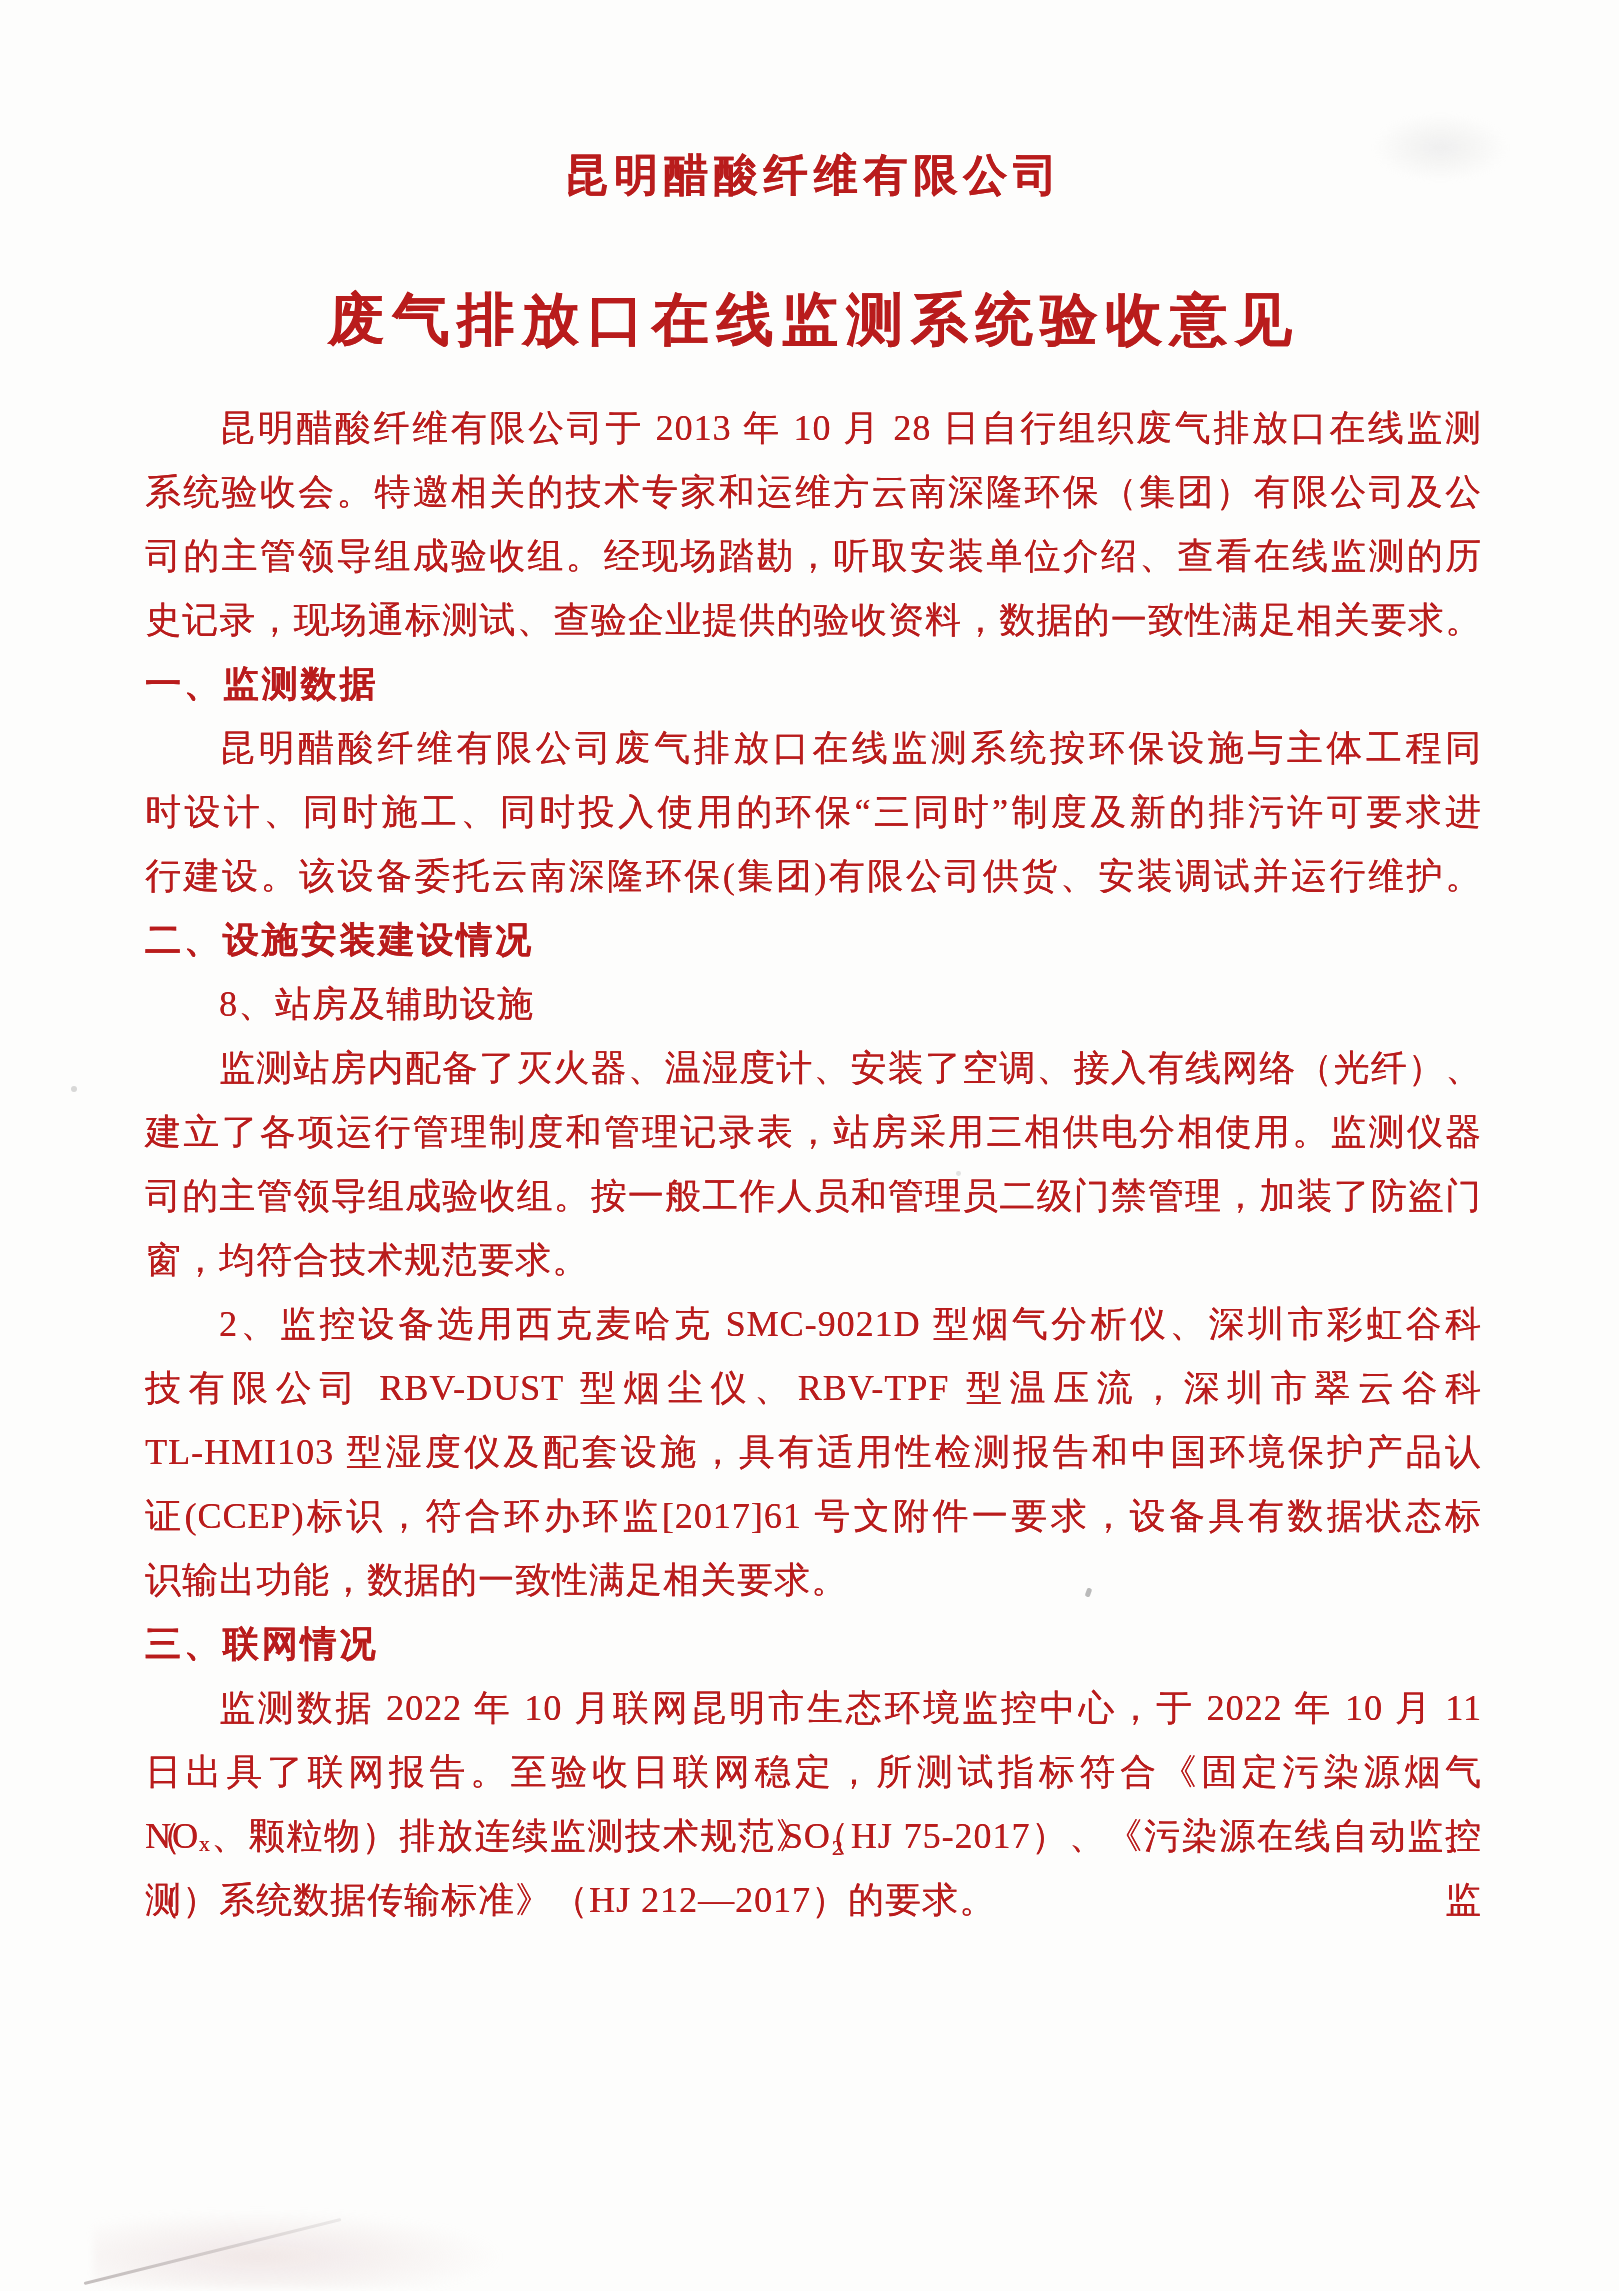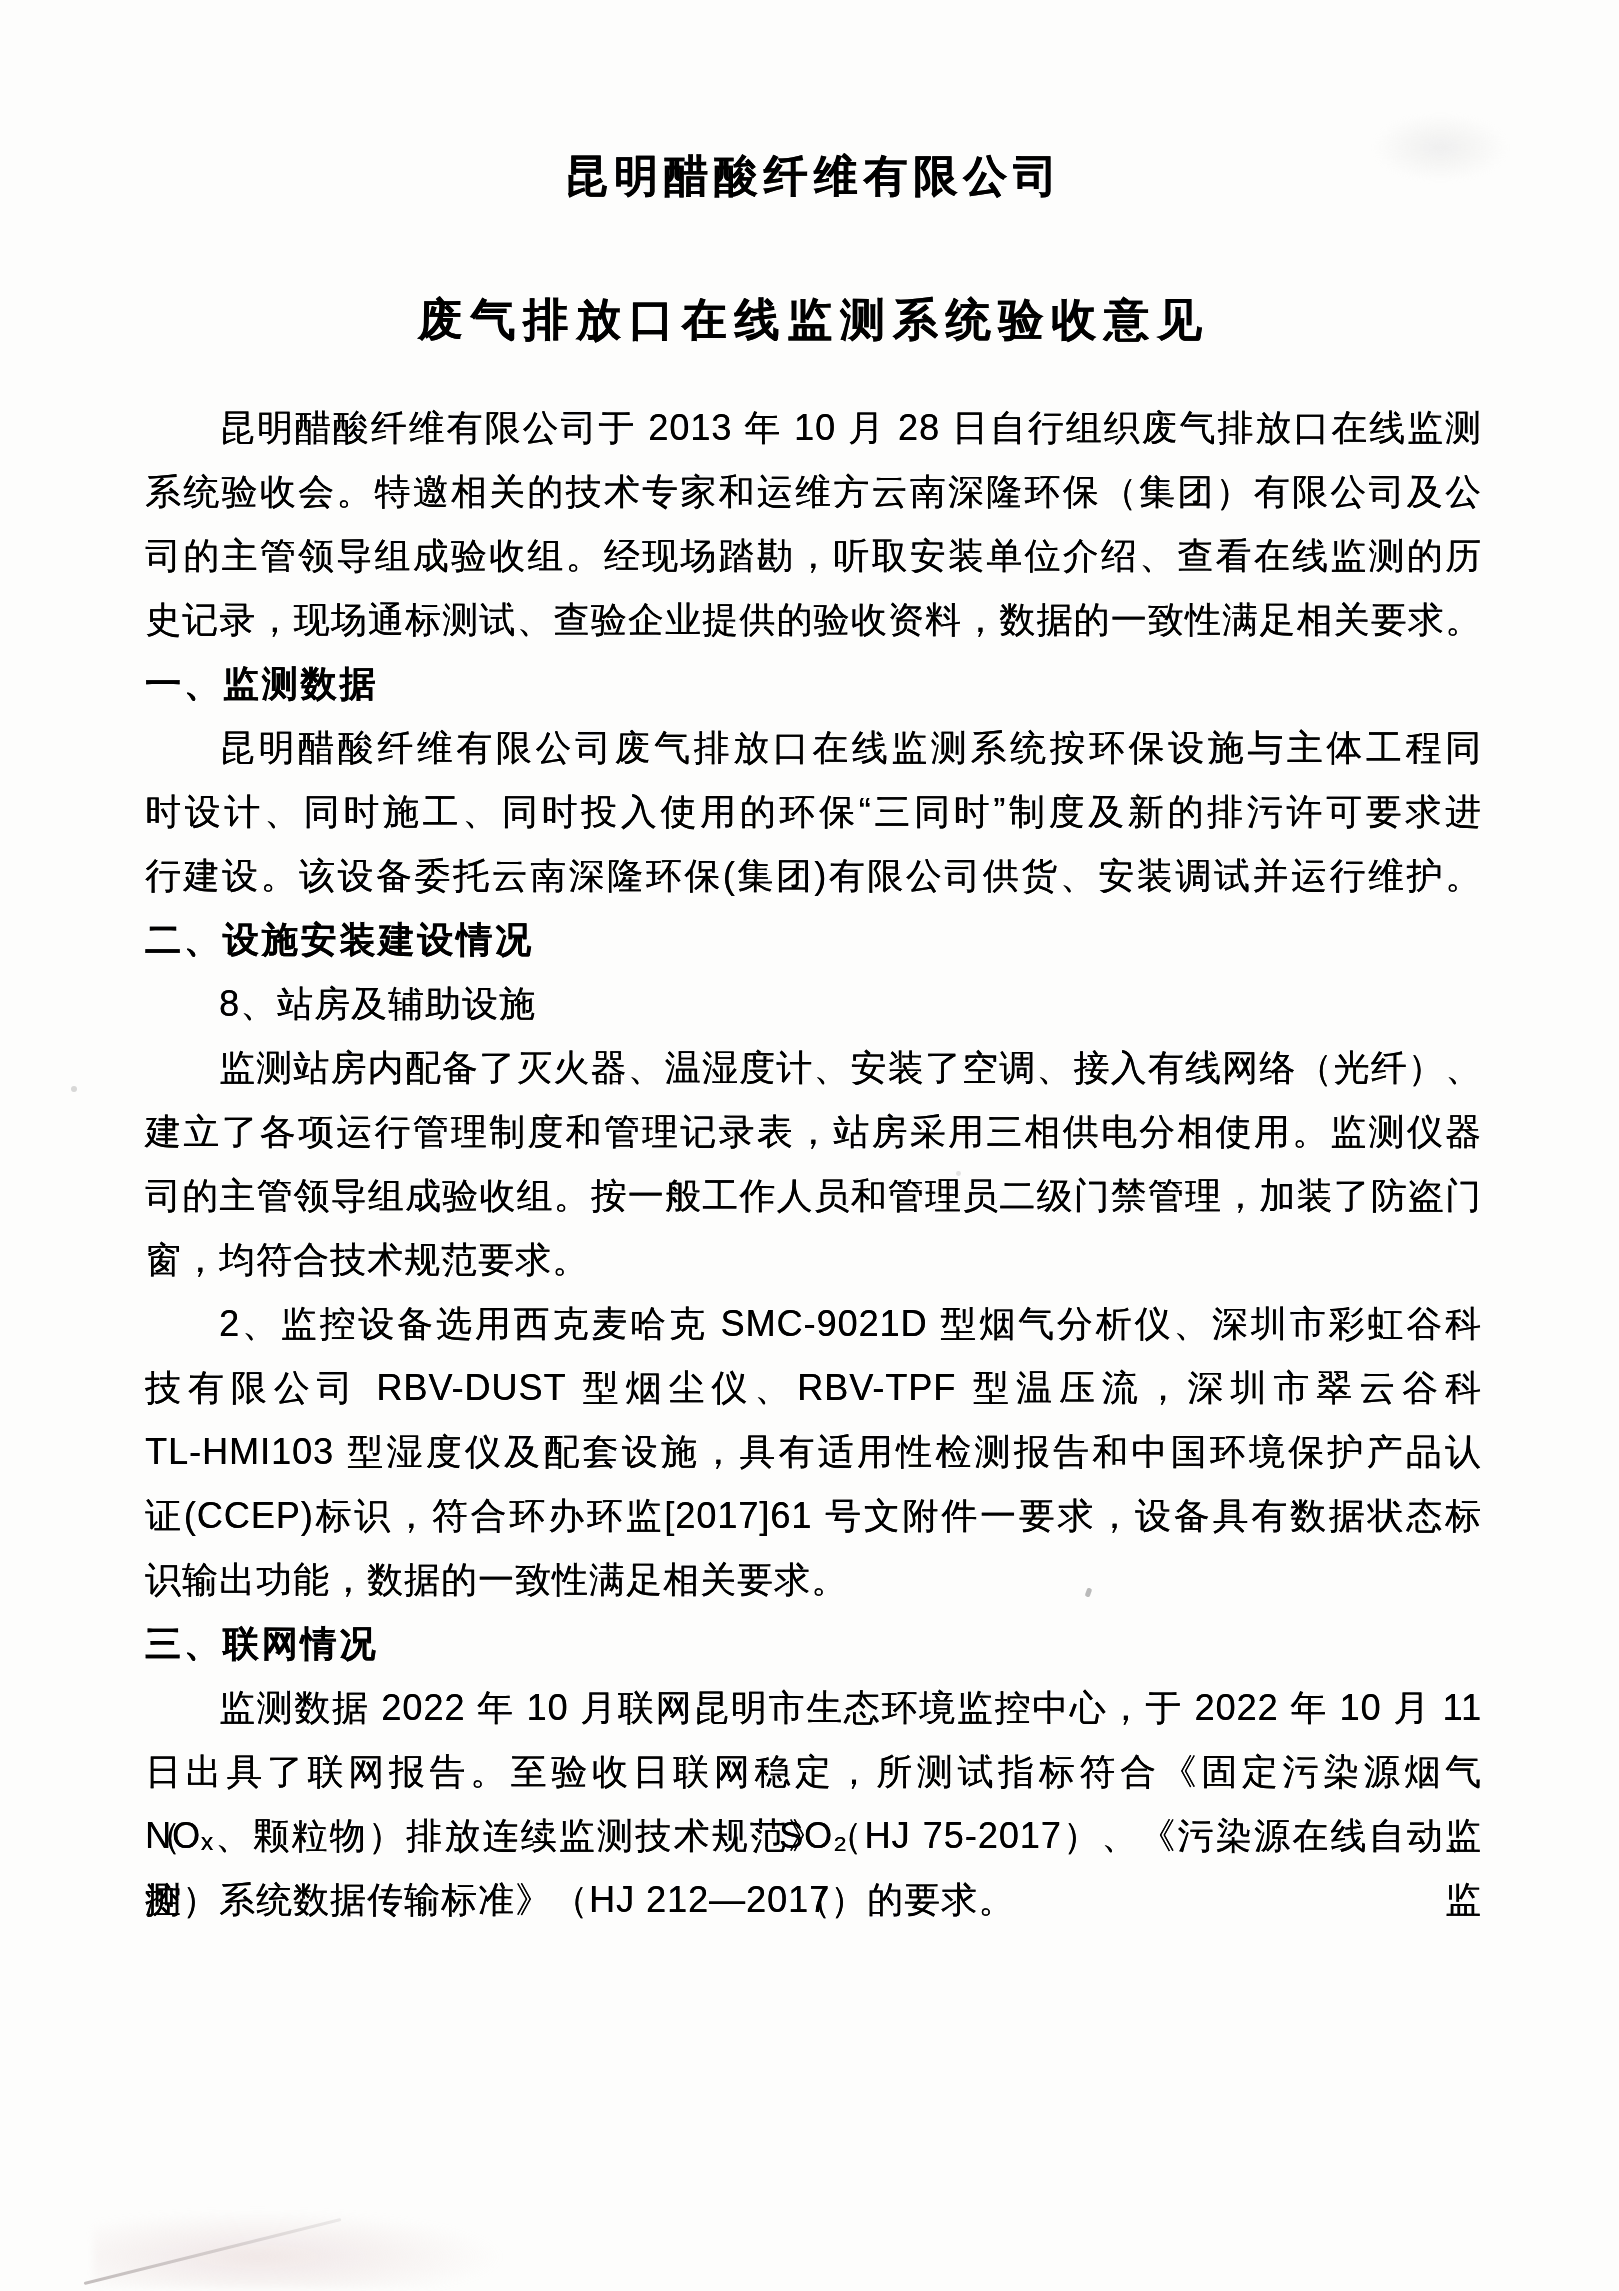--- a/index.html
+++ b/index.html
@@ -7,42 +7,42 @@
     padding: 0;
     background: #e8e8e8;
   }
   .page {
     position: relative;
     width: 1619px;
     height: 2292px;
     margin: 0 auto;
     background: #fdfdfc;
     overflow: hidden;
-    font-family: Liberation Sans, sans-serif;
-    color: #000000;
+    font-family: Liberation Serif, serif;
+    color: #b91c1c;
   }
   .content {
     position: absolute;
     left: 145px;
     right: 137px;
     top: 147px;
   }
   .doc-title {
     margin: 0;
     text-align: center;
     font-size: 44px;
     font-weight: 700;
     letter-spacing: 5.9px;
     line-height: 57px;
     text-shadow: 0.4px 0 0 currentColor;
   }
   .doc-subtitle {
     margin: 86px 0 0 0;
     text-align: center;
-    font-size: 45px;
+    font-size: 57px;
     font-weight: 700;
     letter-spacing: 7.8px;
     line-height: 59px;
     text-shadow: 0.4px 0 0 currentColor;
   }
   .doc-body {
     margin-top: 47px;
     font-size: 36px;
     letter-spacing: 1px;
   }

